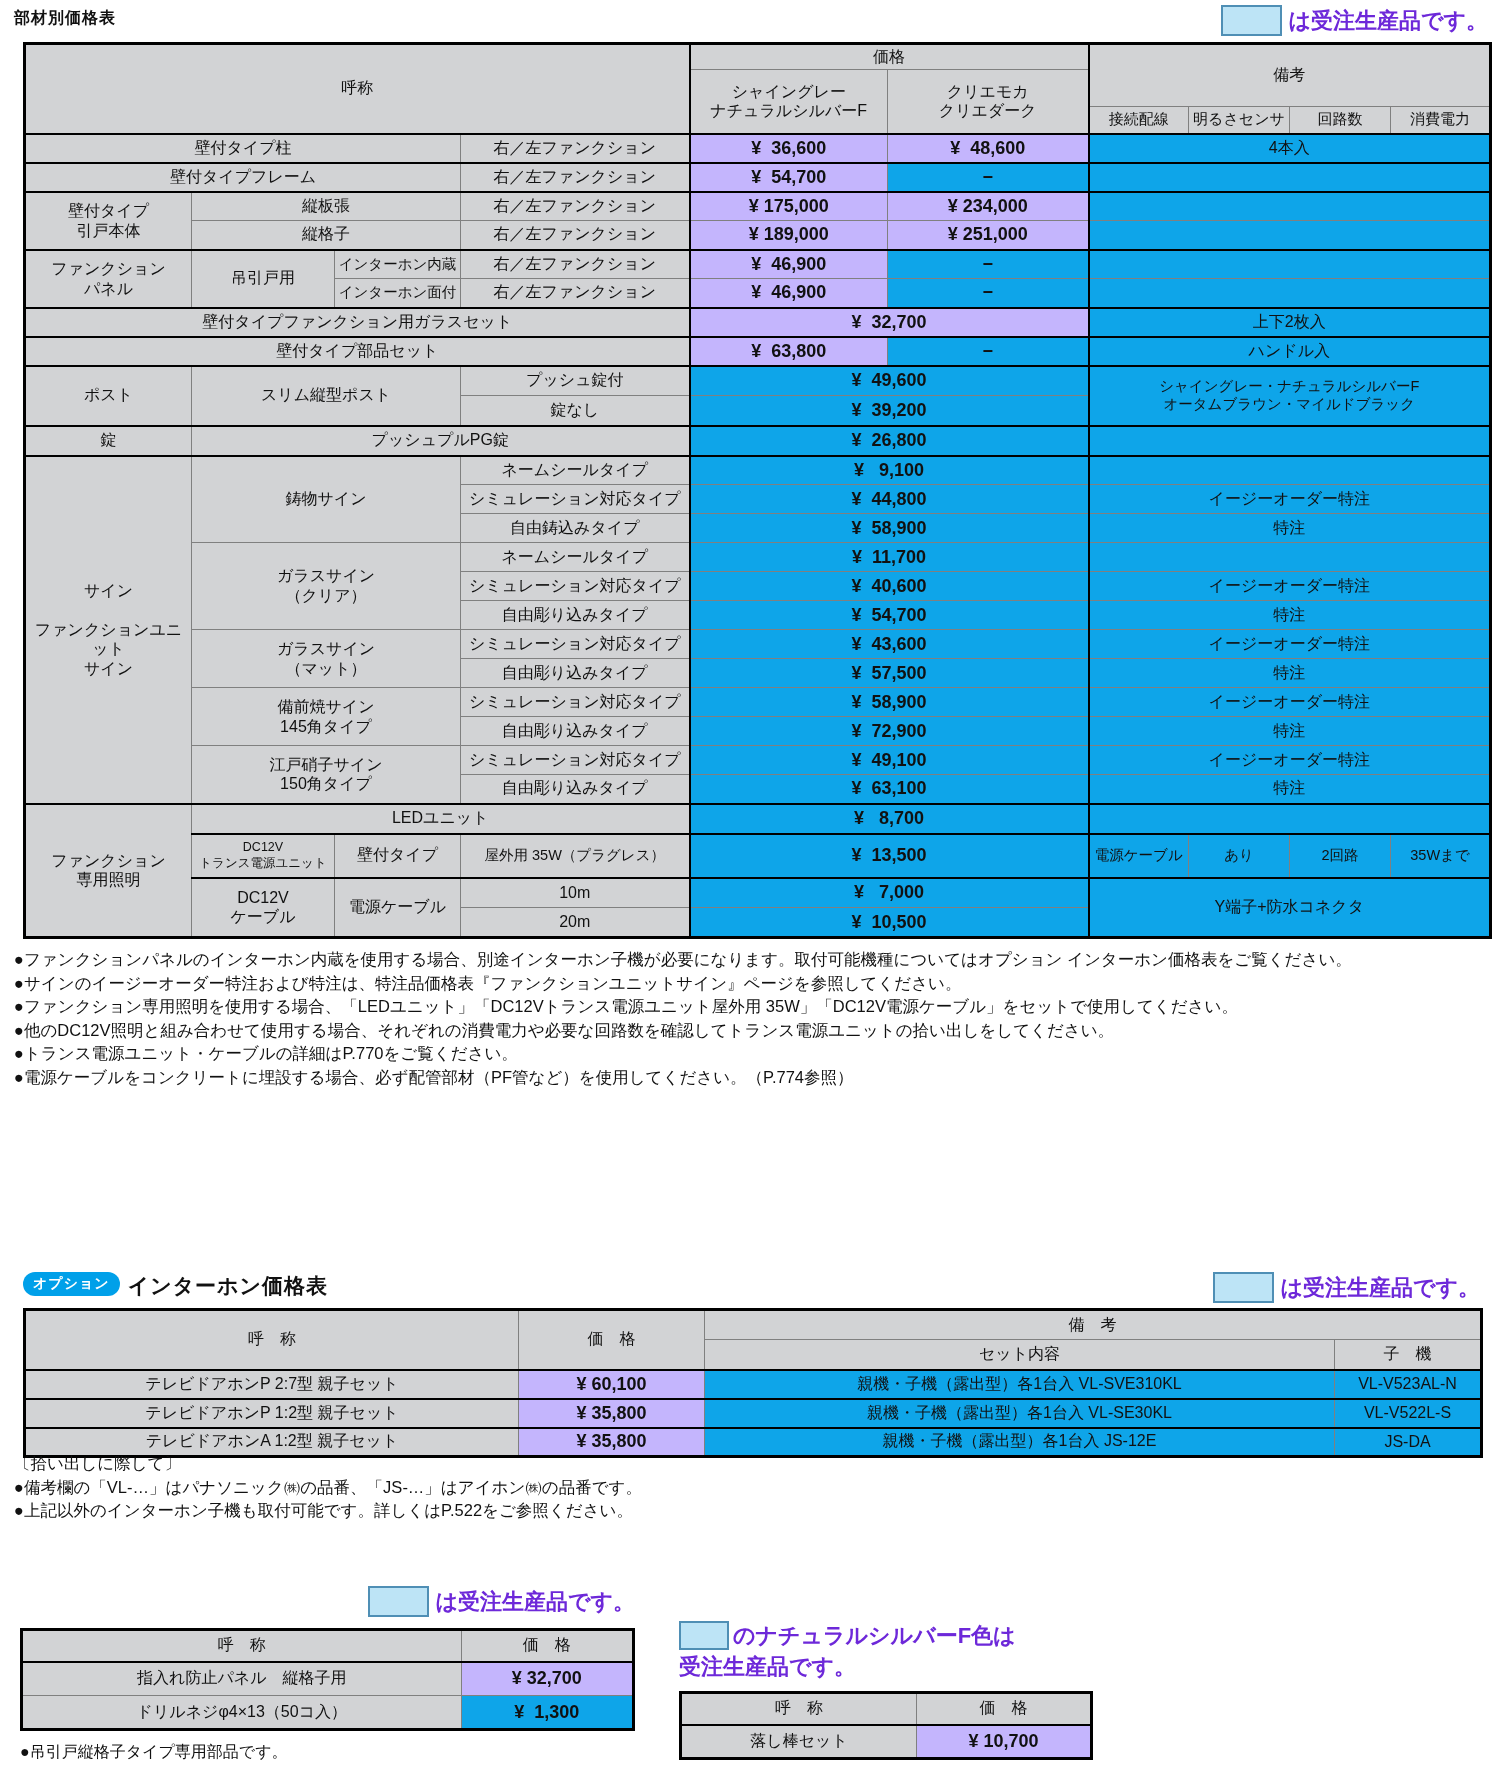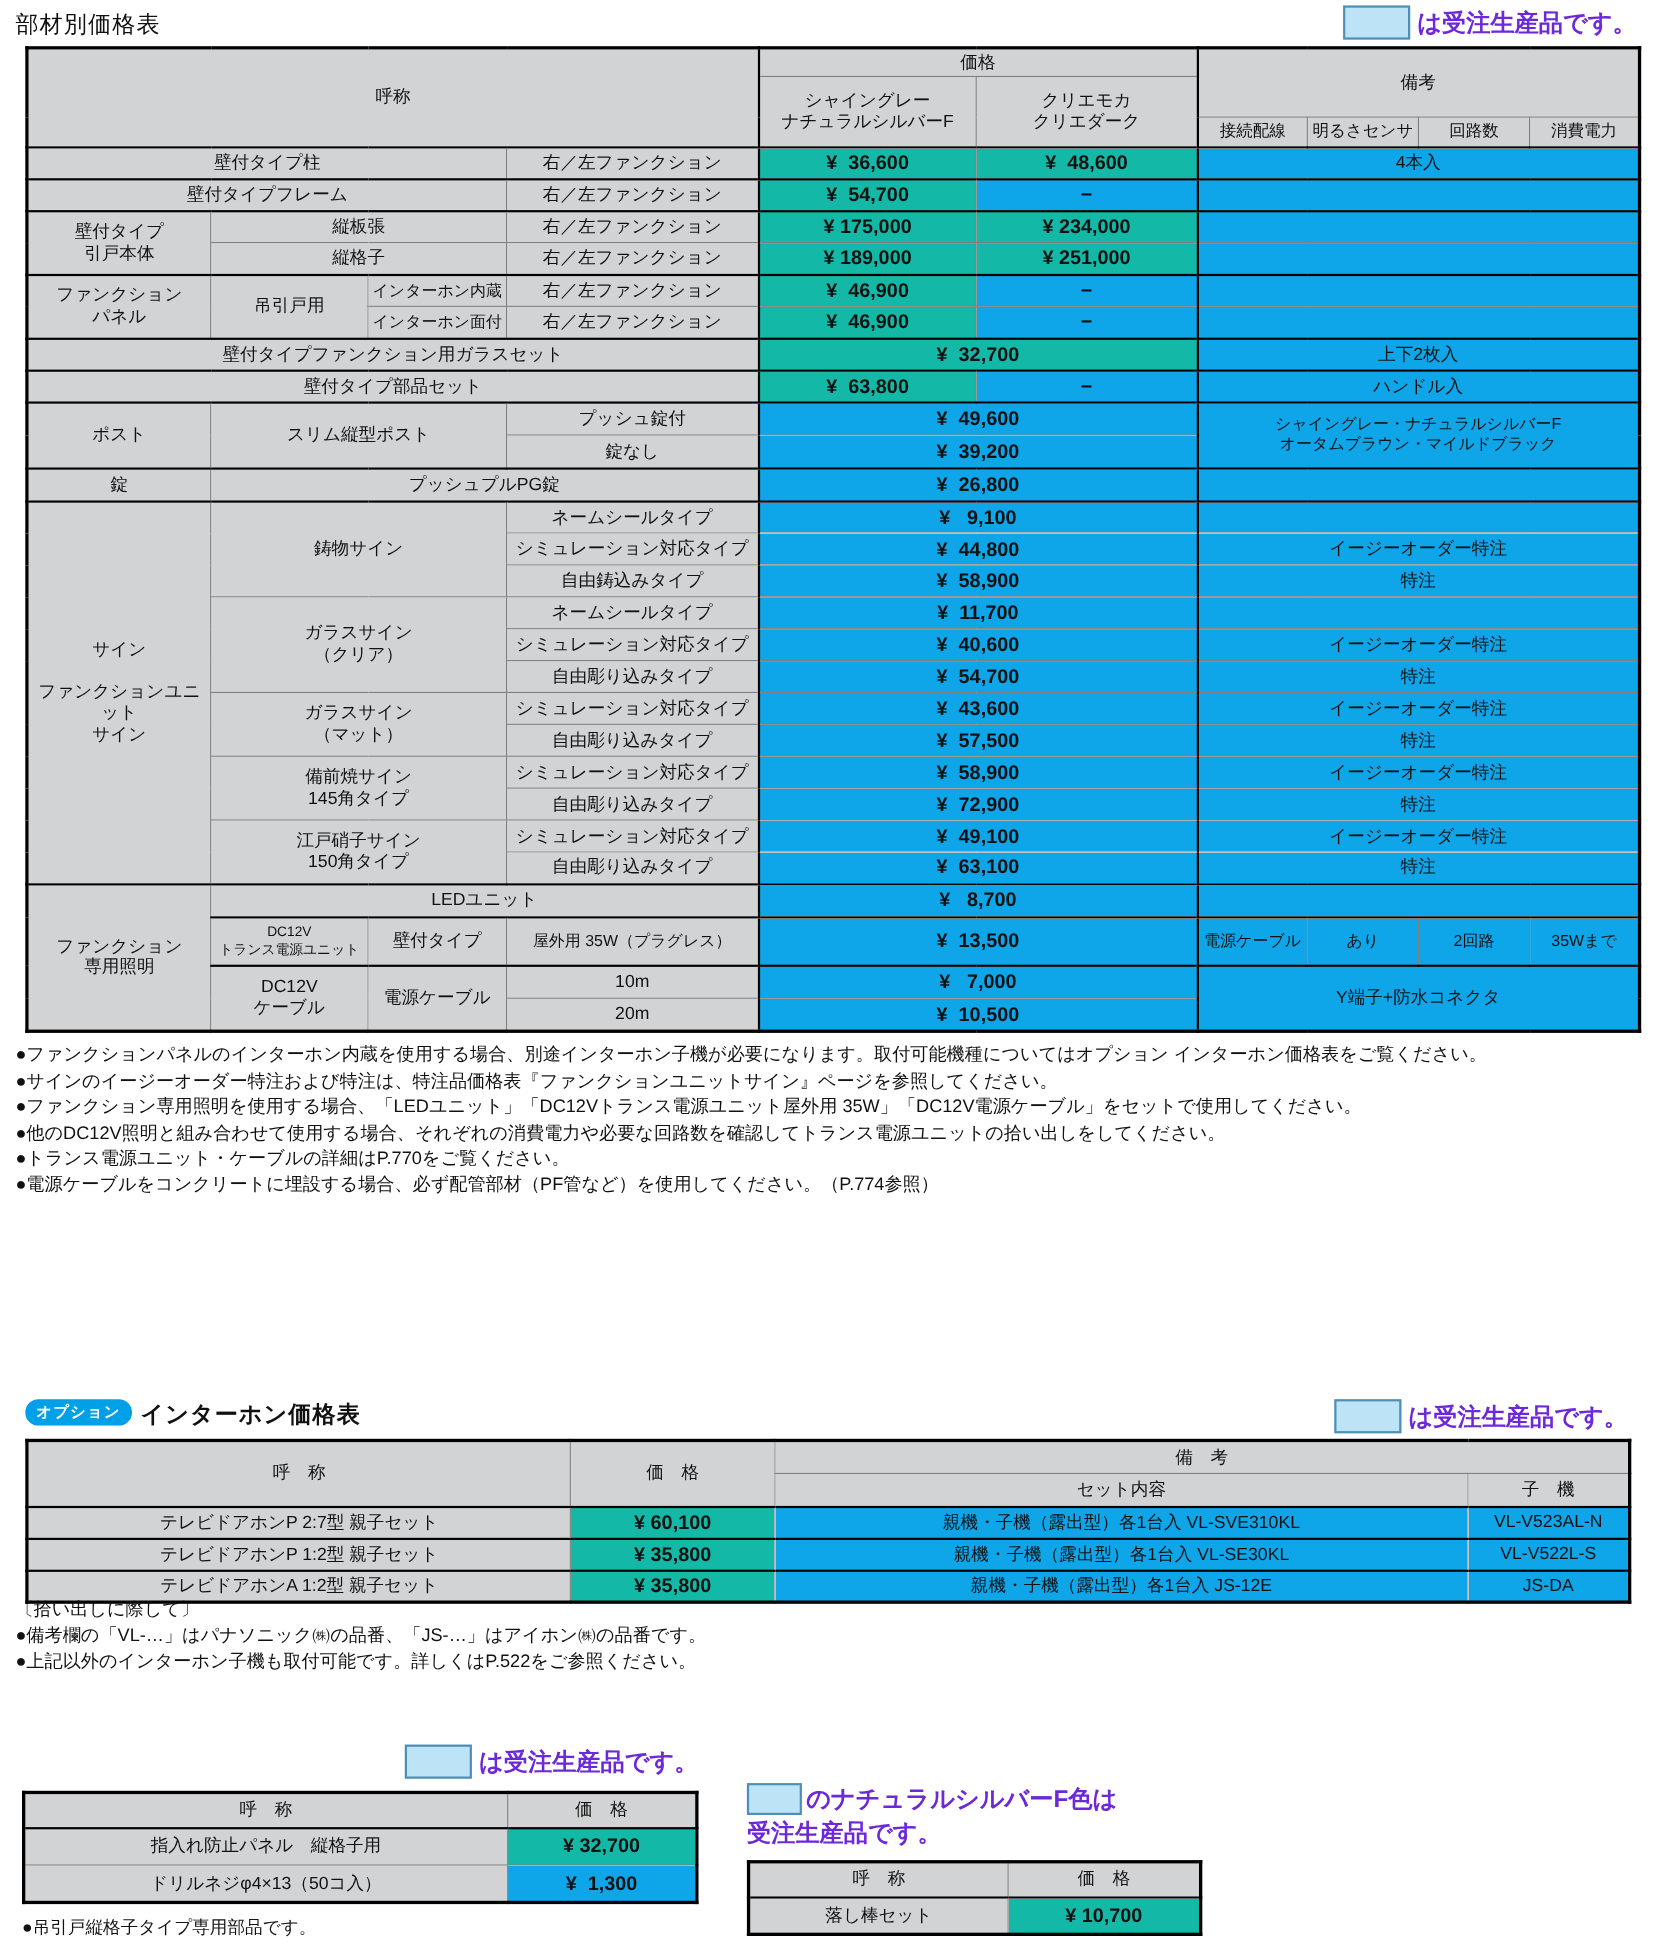--- a/index.html
+++ b/index.html
@@ -1,28 +1,28 @@
 <!DOCTYPE html>
 <html><head>
 <meta charset="utf-8">
 <style>
   html,body{margin:0;padding:0;background:#fff;}
   body{width:1504px;height:1770px;position:relative;font-family:"Liberation Sans","DejaVu Sans",sans-serif;color:#111;}
   .abs{position:absolute;}
-  .t-main{left:14px;top:8px;font-size:21px;font-weight:normal;letter-spacing:1px;}
+  .t-main{left:14px;top:8px;font-size:16px;font-weight:bold;letter-spacing:1px;}
   .legend{display:flex;align-items:center;}
   .legend-box{display:inline-block;width:57px;height:27px;background:#bde4f6;border:2px solid #4f8fb5;margin-right:6px;flex:0 0 auto;}
   .legend-box.small{width:46px;height:25px;margin-right:4px;}
   .legend-text{color:#6d28d9;font-size:22px;font-weight:bold;white-space:nowrap;}
   .legend-top{top:5px;right:16px;}
   table{border-collapse:collapse;table-layout:fixed;border:3px solid #000;}
   td,th{border:1px solid #808080;padding:0 3px;text-align:center;vertical-align:middle;font-size:16px;font-weight:normal;overflow:hidden;}
   .g{background:#d2d3d5;}
   .w{background:#0ea5e9;}
-  .b{background:#14b8a6;margin-left:44px;}
+  .b{background:#c4b5fd;margin-left:44px;}
   .price{font-weight:bold;font-size:18px;white-space:pre;}
   .ml{white-space:pre-line;line-height:1.22;}
   .sm{font-size:12.5px;line-height:1.25;}
   .sm15{font-size:14.5px;margin-top:30px;}
   .vl{border-left:2px solid #000;}
   tr.bt > td, tr.bt > th{border-top:2px solid #000;}
   tr.bm > td{border-top:1px solid #2a2a2a;}
   #main-table{left:23px;top:42px;}
   #main-table tr{height:29px;}
   #main-table tr.hr1{height:26px;}

